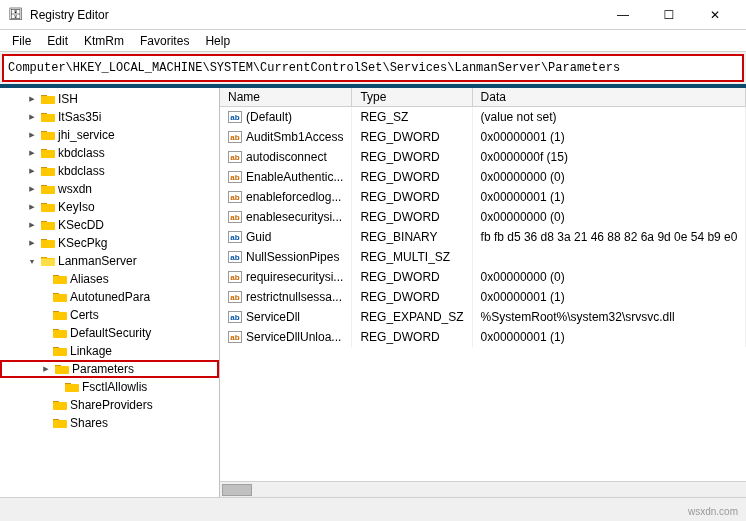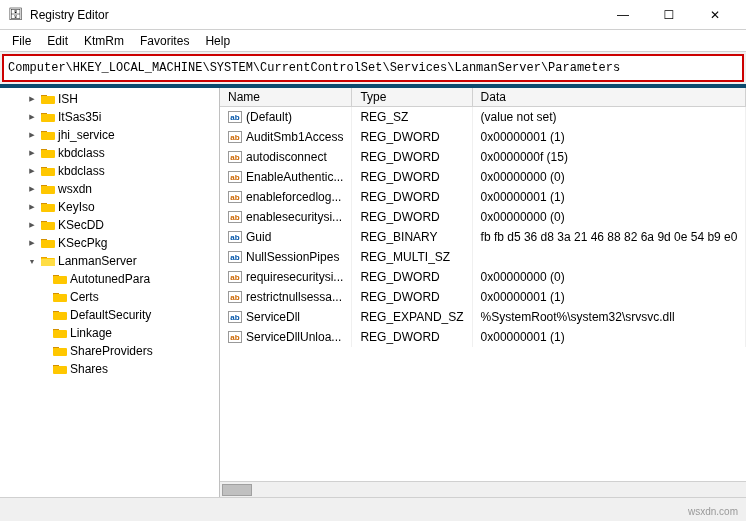--- a/index.html
+++ b/index.html
@@ -411,20 +411,31 @@
         </div>
         <div class="tree-item">
           <span style="display: inline-block; width: 36px;"></span>
           <span class="tree-arrow"></span>
           <span class="folder-icon">
             <svg width="14" height="12" viewBox="0 0 14 12">
               <rect x="0" y="2" width="6" height="2" fill="#d49000"></rect>
               <rect x="0" y="3" width="14" height="8" rx="1" fill="#ffc700"></rect>
             </svg>
           </span>
+          <span class="tree-label">Aliases</span>
+        </div>
+        <div class="tree-item">
+          <span style="display: inline-block; width: 36px;"></span>
+          <span class="tree-arrow"></span>
+          <span class="folder-icon">
+            <svg width="14" height="12" viewBox="0 0 14 12">
+              <rect x="0" y="2" width="6" height="2" fill="#d49000"></rect>
+              <rect x="0" y="3" width="14" height="8" rx="1" fill="#ffc700"></rect>
+            </svg>
+          </span>
           <span class="tree-label">AutotunedPara</span>
         </div>
         <div class="tree-item">
           <span style="display: inline-block; width: 36px;"></span>
           <span class="tree-arrow"></span>
           <span class="folder-icon">
             <svg width="14" height="12" viewBox="0 0 14 12">
               <rect x="0" y="2" width="6" height="2" fill="#d49000"></rect>
               <rect x="0" y="3" width="14" height="8" rx="1" fill="#ffc700"></rect>
             </svg>
@@ -445,20 +456,42 @@
         <div class="tree-item">
           <span style="display: inline-block; width: 36px;"></span>
           <span class="tree-arrow"></span>
           <span class="folder-icon">
             <svg width="14" height="12" viewBox="0 0 14 12">
               <rect x="0" y="2" width="6" height="2" fill="#d49000"></rect>
               <rect x="0" y="3" width="14" height="8" rx="1" fill="#ffc700"></rect>
             </svg>
           </span>
           <span class="tree-label">Linkage</span>
+        </div>
+        <div class="tree-item selected-outline">
+          <span style="display: inline-block; width: 36px;"></span>
+          <span class="tree-arrow" style="font-size: 7px; color: rgb(85, 85, 85);">▶</span>
+          <span class="folder-icon">
+            <svg width="14" height="12" viewBox="0 0 14 12">
+              <rect x="0" y="2" width="6" height="2" fill="#d49000"></rect>
+              <rect x="0" y="3" width="14" height="8" rx="1" fill="#ffc700"></rect>
+            </svg>
+          </span>
+          <span class="tree-label">Parameters</span>
+        </div>
+        <div class="tree-item">
+          <span style="display: inline-block; width: 48px;"></span>
+          <span class="tree-arrow"></span>
+          <span class="folder-icon">
+            <svg width="14" height="12" viewBox="0 0 14 12">
+              <rect x="0" y="2" width="6" height="2" fill="#d49000"></rect>
+              <rect x="0" y="3" width="14" height="8" rx="1" fill="#ffc700"></rect>
+            </svg>
+          </span>
+          <span class="tree-label">FsctlAllowlis</span>
         </div>
         <div class="tree-item">
           <span style="display: inline-block; width: 36px;"></span>
           <span class="tree-arrow"></span>
           <span class="folder-icon">
             <svg width="14" height="12" viewBox="0 0 14 12">
               <rect x="0" y="2" width="6" height="2" fill="#d49000"></rect>
               <rect x="0" y="3" width="14" height="8" rx="1" fill="#ffc700"></rect>
             </svg>
           </span>

